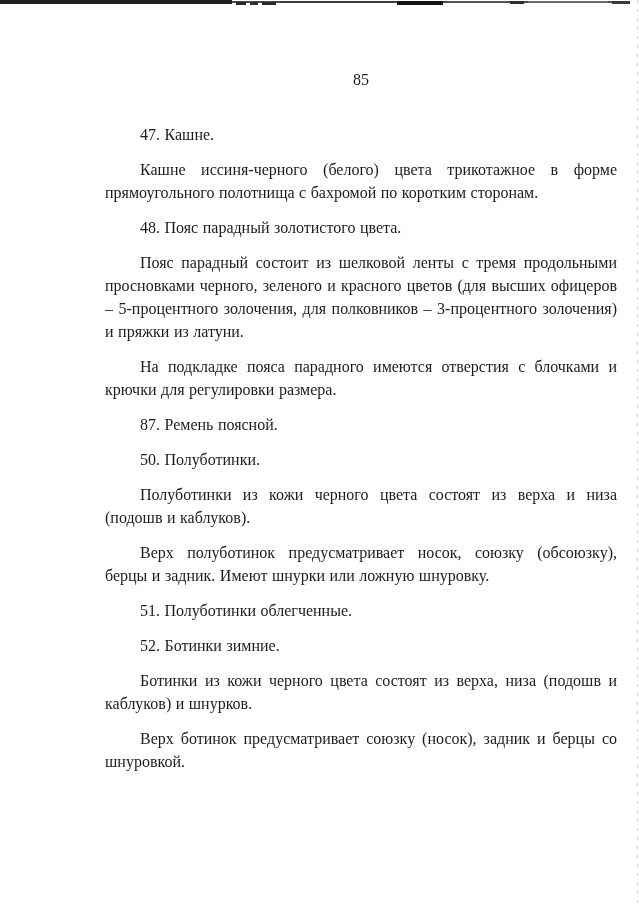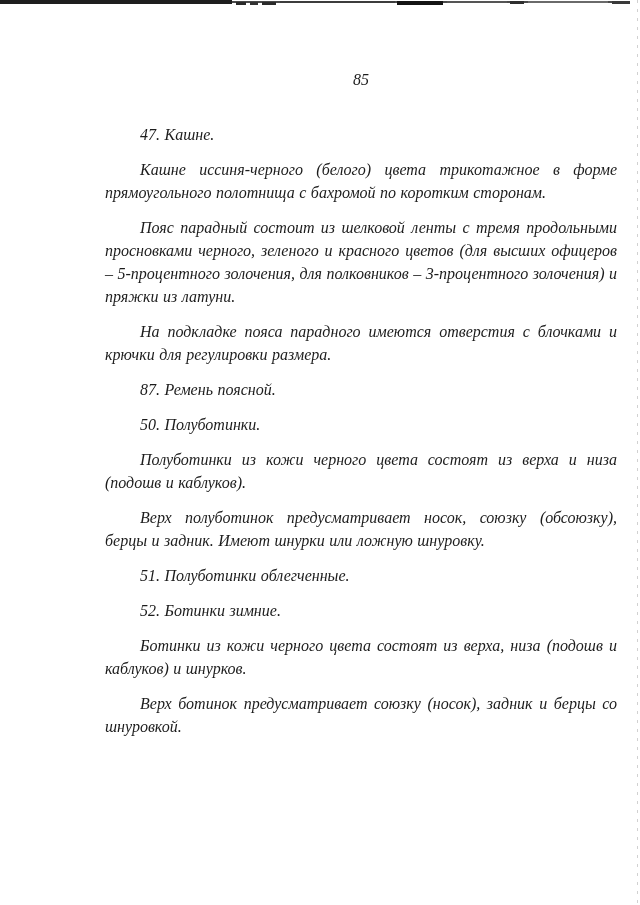--- a/index.html
+++ b/index.html
@@ -11,21 +11,20 @@
   }
   body {
     position: relative;
     font-family: "Liberation Serif", "DejaVu Serif", serif;
   }
   .page {
     position: absolute;
     inset: 0;
     width: 640px;
     height: 845px;
-    font-style: italic;
   }
   .page-number {
     position: absolute;
     top: 70px;
     left: 93px;
     width: 536px;
     text-align: center;
     font-size: 16px;
     line-height: 20px;
   }
@@ -94,20 +93,21 @@
     <div class="dash d10"></div>
   </div>
 
   <div class="scan-right"></div>
 
   <div class="page-number">85</div>
 
   <div class="doc-body">
       <p class="para">47. Кашне.</p>
       <p class="para">Кашне иссиня-черного (белого) цвета трикотажное в форме прямоугольного полотнища с бахромой по коротким сторонам.</p>
+      <p class="para">48. Пояс парадный золотистого цвета.</p>
       <p class="para">Пояс парадный состоит из шелковой ленты с тремя продольными просновками черного, зеленого и красного цветов (для высших офицеров – 5-процентного золочения, для полковников – 3-процентного золочения) и пряжки из латуни.</p>
       <p class="para">На подкладке пояса парадного имеются отверстия с блочками и крючки для регулировки размера.</p>
       <p class="para">87. Ремень поясной.</p>
       <p class="para">50. Полуботинки.</p>
       <p class="para">Полуботинки из кожи черного цвета состоят из верха и низа (подошв и каблуков).</p>
       <p class="para">Верх полуботинок предусматривает носок, союзку (обсоюзку), берцы и задник. Имеют шнурки или ложную шнуровку.</p>
       <p class="para">51. Полуботинки облегченные.</p>
       <p class="para">52. Ботинки зимние.</p>
       <p class="para">Ботинки из кожи черного цвета состоят из верха, низа (подошв и каблуков) и шнурков.</p>
       <p class="para">Верх ботинок предусматривает союзку (носок), задник и берцы со шнуровкой.</p>

